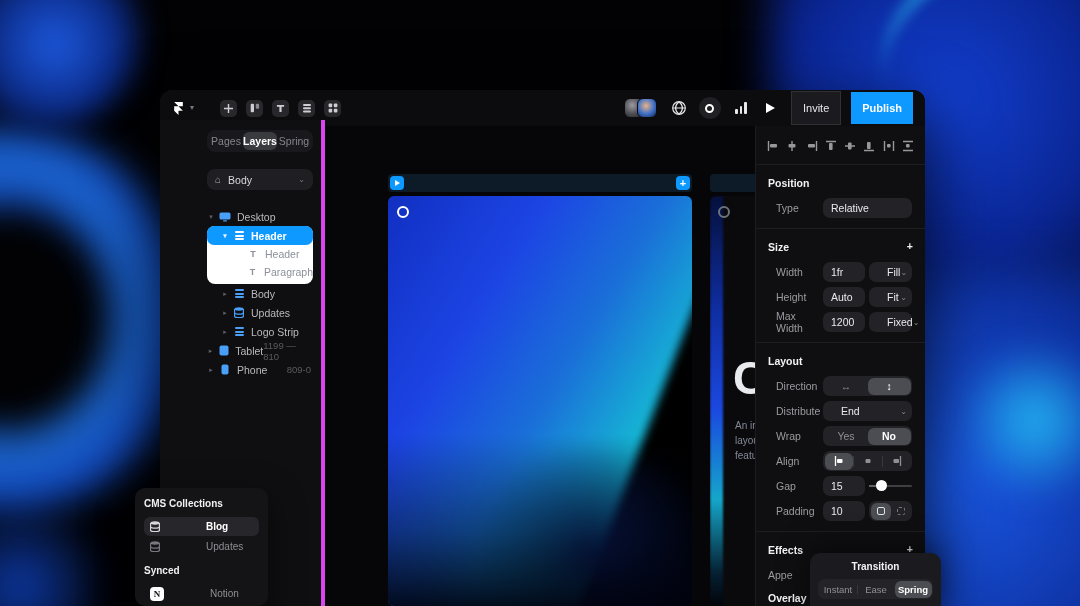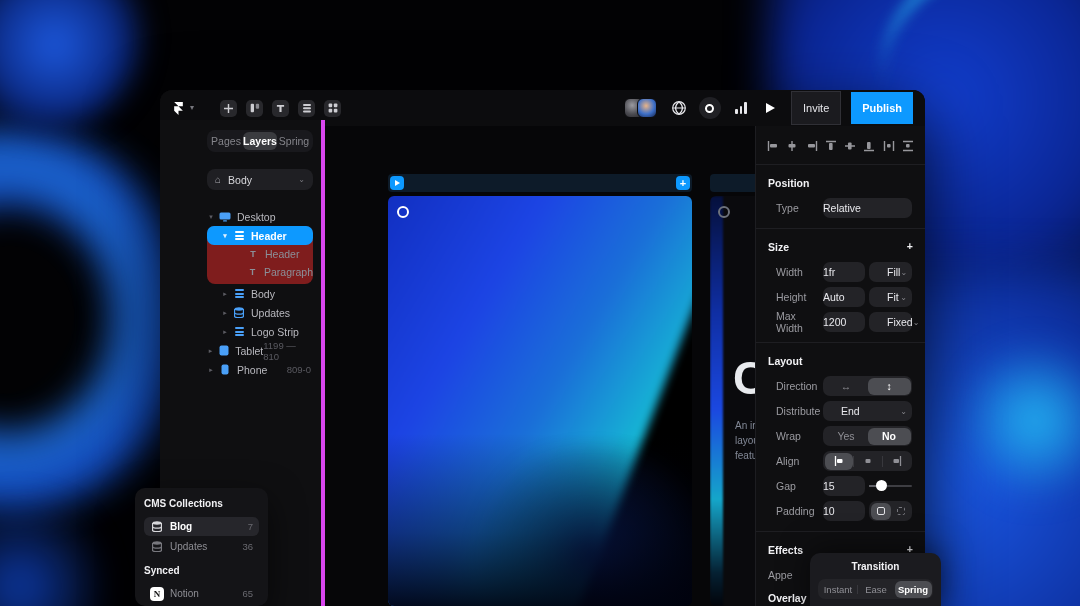--- a/index.html
+++ b/index.html
@@ -68,21 +68,21 @@
     display:flex; align-items:center; padding:0 8px; gap:7px; cursor:pointer; }
   .page-select .lbl { font-size:10.5px; color:#d8d8dc; flex:1; }
   .home-glyph { color:#a9a9af; font-size:10px; line-height:1; }
   .tree { margin-top:17px; }
   .trow { display:flex; align-items:center; height:19px; font-size:10.5px; color:#b9b9bf; cursor:pointer; }
   .trow .caret { width:12px; text-align:center; color:#5c5c63; font-size:7px; }
   .trow .ticon { width:16px; display:flex; align-items:center; justify-content:center; margin-right:4px; }
   .trow .meta { margin-left:auto; padding-right:10px; font-size:9.5px; color:#5a5a61; }
   .trow.root { padding-left:6px; }
   .trow.lvl1 { padding-left:20px; }
-  .sel-group { margin:0 8px; border-radius:8px; background:#7f1d1d; padding-bottom:3px; }
+  .sel-group { margin:0 8px; border-radius:8px; background:#ffffff; padding-bottom:3px; }
   .sel-row { display:flex; align-items:center; height:19px; border-radius:7px; background:#0d99ff;
     color:#fff; font-size:10.5px; font-weight:600; padding-left:12px; cursor:pointer; }
   .sel-row .caret { width:12px; text-align:center; font-size:7px; color:#dff0ff; }
   .sel-row .ticon { width:16px; display:flex; align-items:center; justify-content:center; margin-right:4px; }
   .child-row { display:flex; align-items:center; height:18px; font-size:10.5px; color:#8b9099;
     padding-left:38px; cursor:pointer; }
   .child-row .ticon { width:16px; display:flex; align-items:center; justify-content:center; margin-right:4px; }
   .tglyph { font-size:9px; font-weight:700; color:#8b9099; }
   .img-sq { width:8px; height:8px; border-radius:2px; background:#8b9099; }
   .bar-stack { display:flex; flex-direction:column; gap:1.5px; }
@@ -127,21 +127,21 @@
   .align-row svg { display:block; cursor:pointer; }
   .insp-div { height:1px; background:#1e1e22; margin:10px 0; }
   .sec-title { display:flex; align-items:center; justify-content:space-between;
     padding:0 12px; height:15px; }
   .sec-title span { font-size:10.5px; font-weight:700; color:#f2f2f5; }
   .plus-ic { color:#8a8a90; font-size:13px; cursor:pointer; line-height:1; }
   .prow { display:flex; align-items:center; height:20px; margin:0 13px 5px 20px; }
   .prow .plabel { flex:1; font-size:10.5px; color:#9b9ba1; }
   .ctrl { background:#232327; border-radius:7px; height:20px; display:flex; align-items:center;
     font-size:10.5px; color:#e9e9ed; }
-  .inp { width:42px; cursor:text; }
+  .inp { width:42px; padding-left:8px; cursor:text; }
   .inp.wide { width:89px; }
   .sel { width:43px; margin-left:4px; padding-left:18px; justify-content:space-between; padding-right:5px; cursor:pointer; }
   .sel.wide { width:89px; margin-left:0; }
   .sel .cv { color:#85858b; font-size:8px; }
   .seg { width:89px; background:#232327; border-radius:7px; height:20px; display:flex; padding:1.5px; }
   .seg .seg-it { flex:1; display:flex; align-items:center; justify-content:center; font-size:10.5px;
     color:#8f8f95; border-radius:6px; cursor:pointer; position:relative; }
   .seg .seg-it.active { background:#4c4d52; color:#fff; font-weight:600; }
   .seg .vdiv { width:1px; background:#38383d; margin:3px 0; }
   .slider { width:43px; margin-left:4px; position:relative; height:20px; cursor:pointer; }
@@ -154,21 +154,21 @@
   .sq-outline { width:8px; height:8px; border:1.5px solid #e2e2e6; border-radius:2px; }
   .sq-dashed { width:8px; height:8px; border:1.5px dashed #77777d; border-radius:2px; }
   .partial-lbl { padding:0 12px; font-size:10.5px; color:#9b9ba1; }
   .overlay-lbl { position:absolute; left:12px; bottom:2px; font-size:10.5px; font-weight:700; color:#f2f2f5; }
 
   
   .cms { position:absolute; left:135px; top:488px; width:133px; height:118px; background:#141417;
     border-radius:10px; box-shadow:0 12px 34px rgba(0,0,0,.6); padding:10px 9px 8px; overflow:hidden; }
   .cms-title { font-size:10px; font-weight:700; color:#f0f0f3; margin-bottom:8px; }
   .cms-row { display:flex; align-items:center; height:19px; border-radius:6px; padding:0 6px;
-    font-size:10px; color:#8e8e94; cursor:pointer; margin-bottom:1px; }
+    font-size:10px; color:#8e8e94; cursor:pointer; margin-bottom:1px;gap:40px; }
   .cms-row.active { background:#26262b; color:#fff; font-weight:600; }
   .cms-row .cicon { width:14px; margin-right:6px; display:flex; align-items:center; justify-content:center; }
   .cms-row .count { margin-left:auto; font-size:9.5px; color:#6a6a70; font-weight:400; }
   .cms-sec { font-size:10px; font-weight:700; color:#f0f0f3; margin:9px 0 8px; }
   .notion-sq { width:14px; height:14px; background:#fff; border-radius:4px; color:#111;
     font-size:9px; font-weight:700; display:flex; align-items:center; justify-content:center;
     font-family:"Liberation Serif", serif; }
 
   
   .transition { position:absolute; left:810px; top:553px; width:131px; height:60px;

